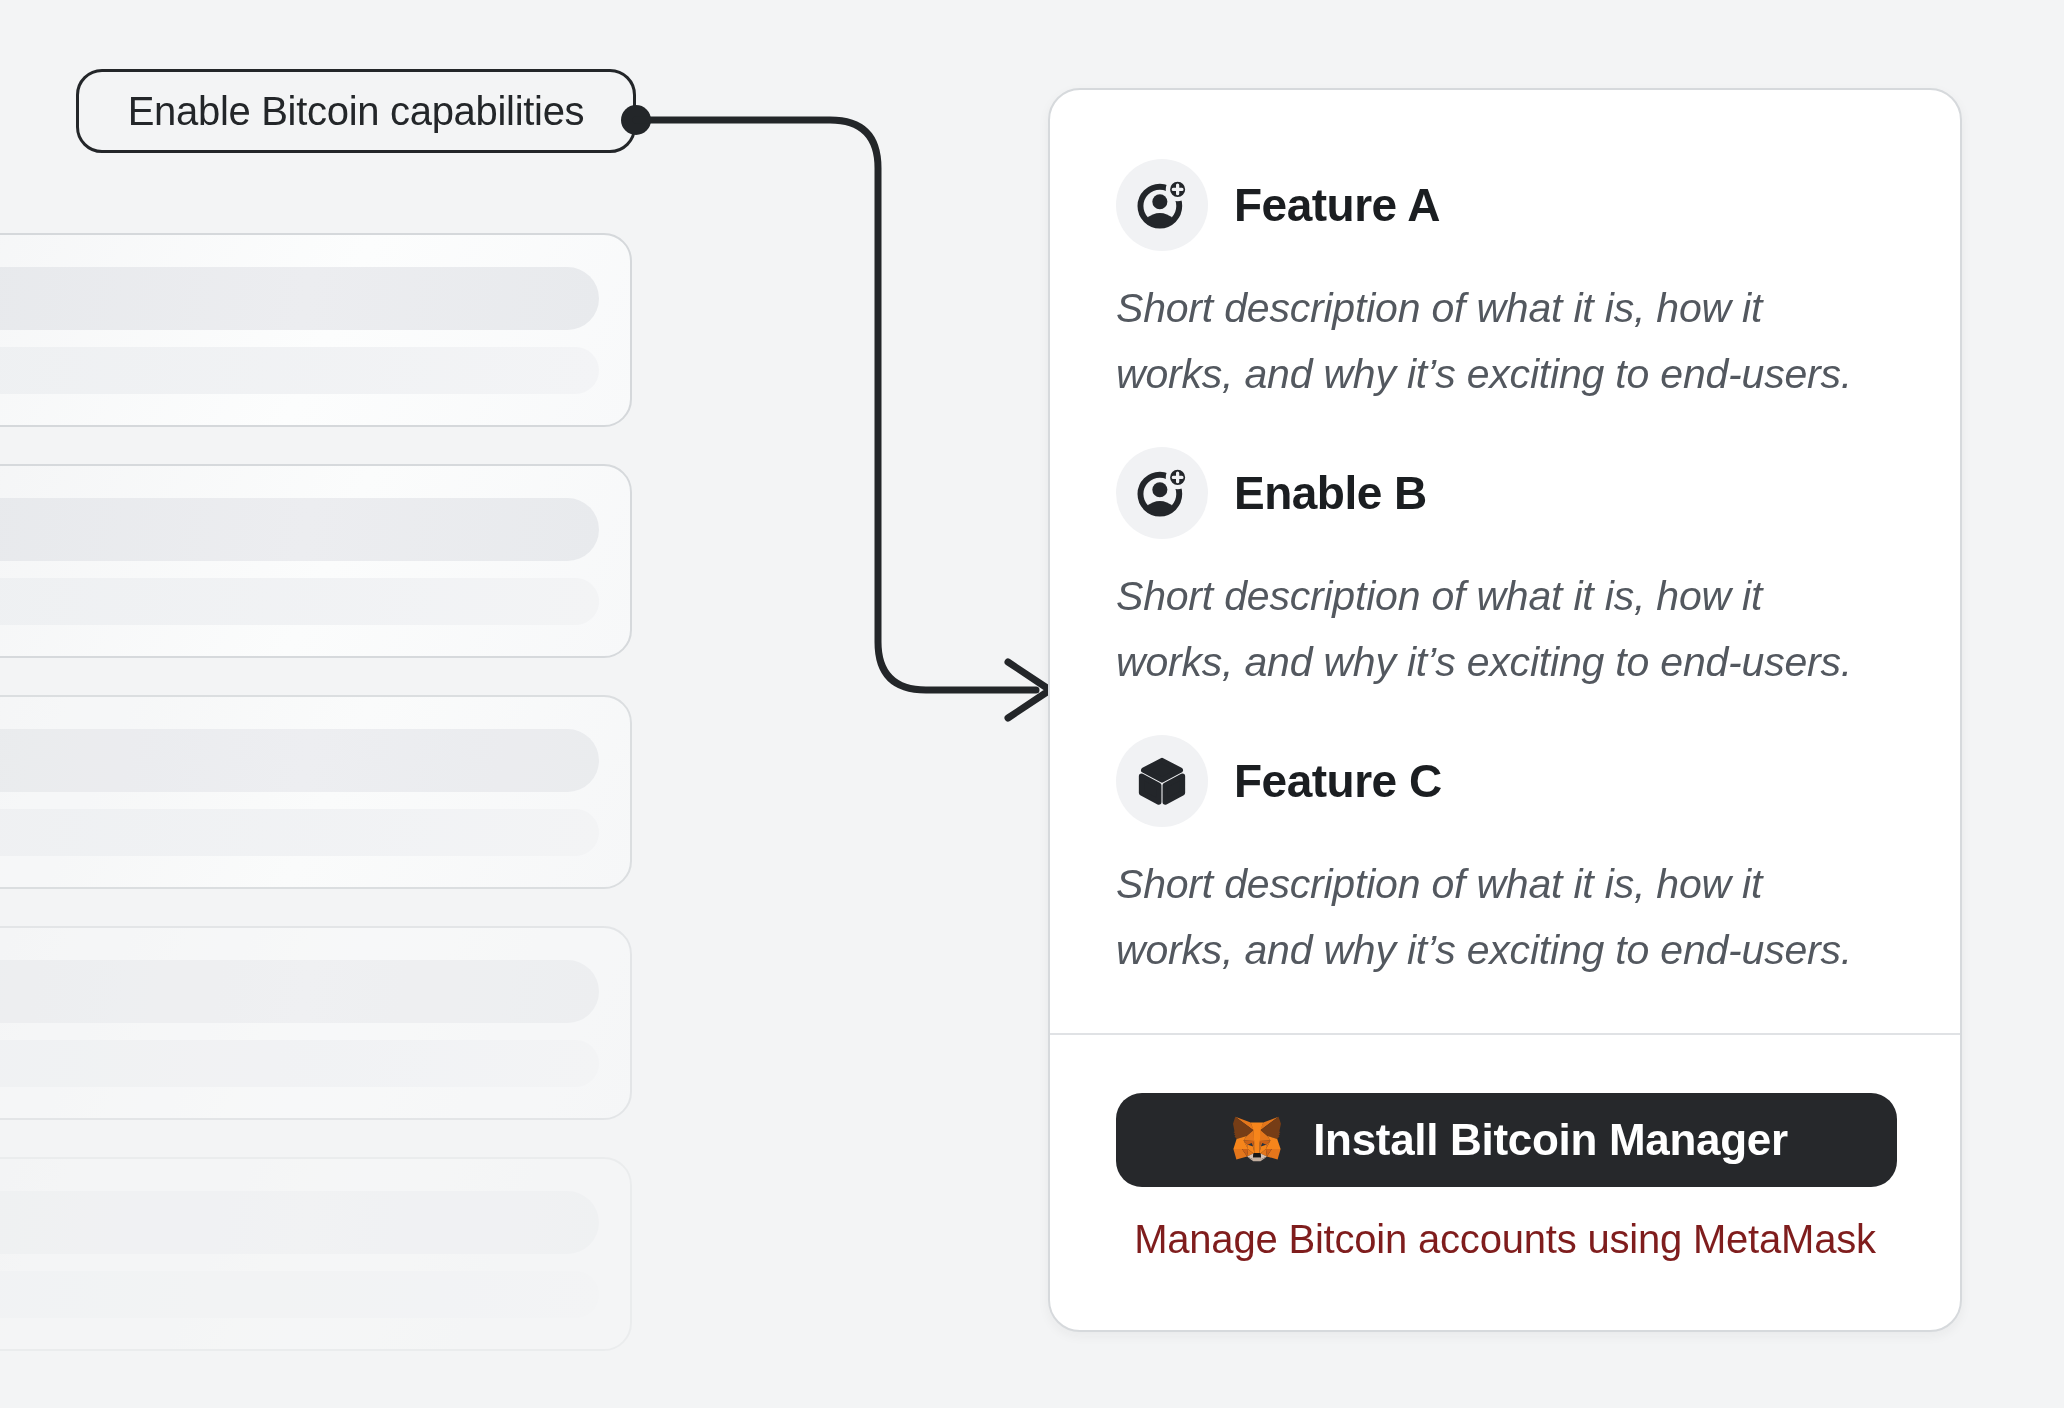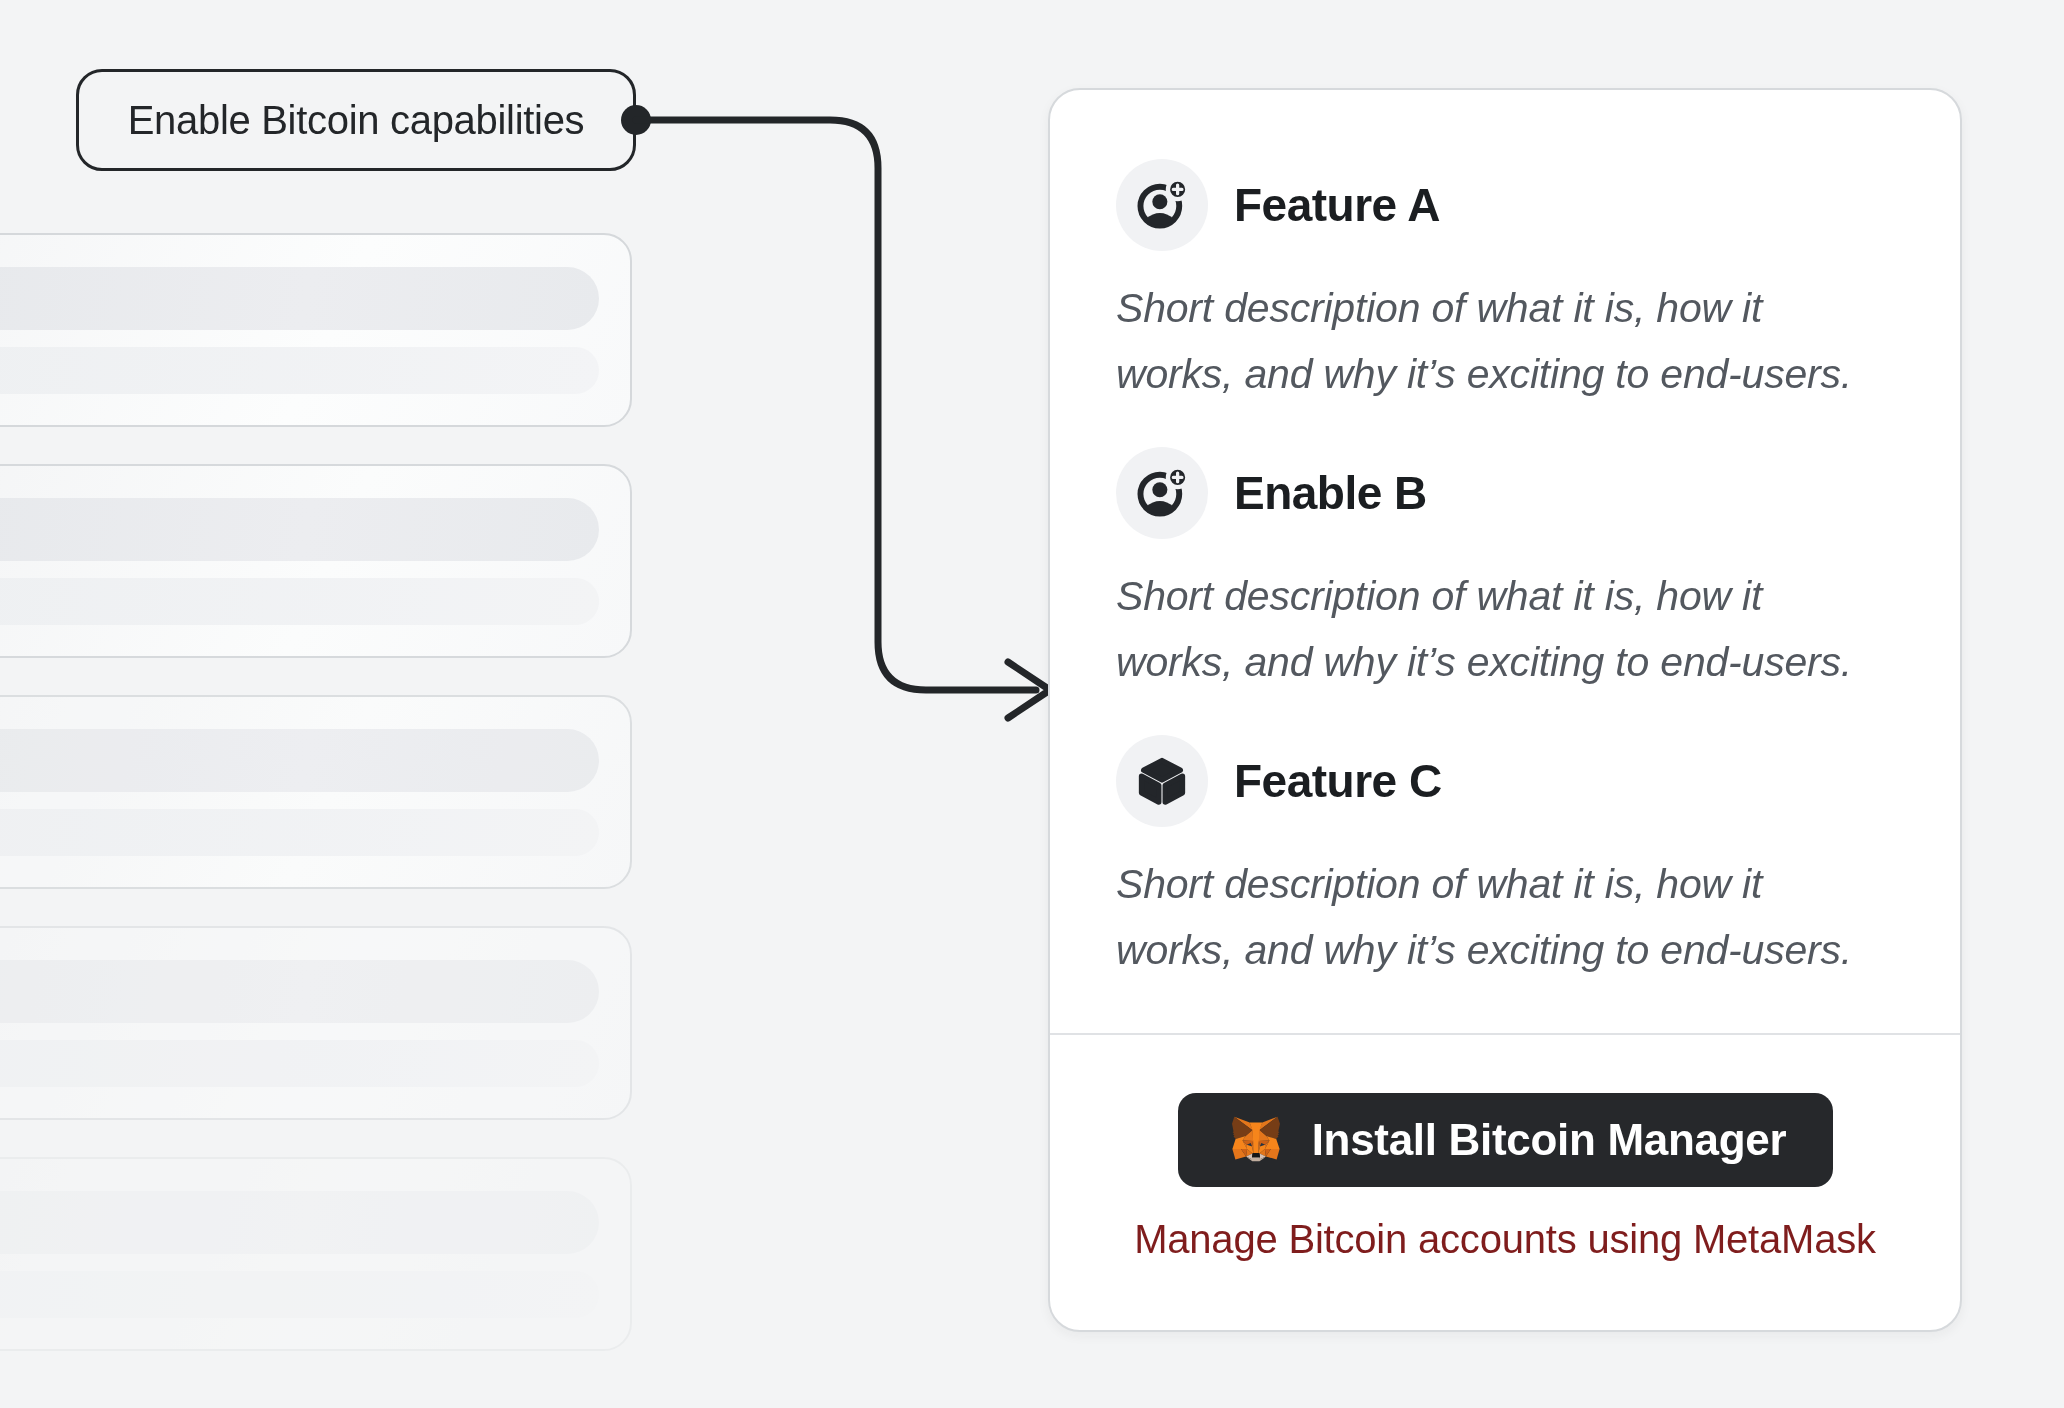--- a/index.html
+++ b/index.html
@@ -15,21 +15,21 @@
     border:2px solid #d5d8db;border-radius:28px;box-sizing:border-box;
     background:linear-gradient(115deg,#f5f6f7,#fcfdfd 55%,#f8f9fa);
   }
   .skel-bar{position:absolute;left:-6px;}
   .bar-a{top:32px;width:653px;height:63px;border-radius:34px;
     background:linear-gradient(100deg,#e7e9ec,#ecedf0 55%,#e8eaed);}
   .bar-b{top:112px;width:653px;height:47px;border-radius:26px;
     background:linear-gradient(100deg,#eef0f2,#f3f4f6);}
   
   .callout{
-    position:absolute;left:76px;top:69px;width:560px;height:102px;
+    position:absolute;left:76px;top:69px;width:560px;height:84px;
     border:3px solid #232629;border-radius:26px;box-sizing:border-box;
     display:flex;align-items:center;justify-content:center;
     font-size:40px;font-weight:500;letter-spacing:-0.3px;color:#232629;
   }
   
   .connector{position:absolute;left:0;top:0;pointer-events:none;}
   
   .feature-card{
     position:absolute;left:1048px;top:88px;width:914px;height:1244px;
     background:#ffffff;border:2px solid #d6d9dc;border-radius:32px;
@@ -41,21 +41,21 @@
   .mt-next{margin-top:40px;}
   .icon-circle{
     width:92px;height:92px;border-radius:50%;background:#f1f2f4;
     display:flex;align-items:center;justify-content:center;flex:0 0 auto;
   }
   .feature-title{font-size:46px;font-weight:700;color:#1b1e21;letter-spacing:-0.5px;}
   .feature-desc{margin-top:24px;font-size:41px;line-height:66px;color:#53585f;letter-spacing:-0.2px;font-style:italic;}
   .feature-desc div{white-space:nowrap;}
   .divider{margin:50px -66px 0;height:2px;background:#e0e2e5;}
   .install-btn{
-    margin:58px auto 0;width:655px;height:94px;border-radius:18px;
+    margin:58px auto 0;width:781px;height:94px;border-radius:26px;
     background:#26282b;border:none;cursor:pointer;
     display:flex;align-items:center;justify-content:center;gap:24px;
     color:#ffffff;font-size:44px;font-weight:700;letter-spacing:-0.3px;
     font-family:"Liberation Sans",sans-serif;
   }
   .caption{margin-top:30px;text-align:center;font-size:40px;color:#7f1d1d;letter-spacing:-0.2px;}
 </style>
 </head>
 <body>
 

